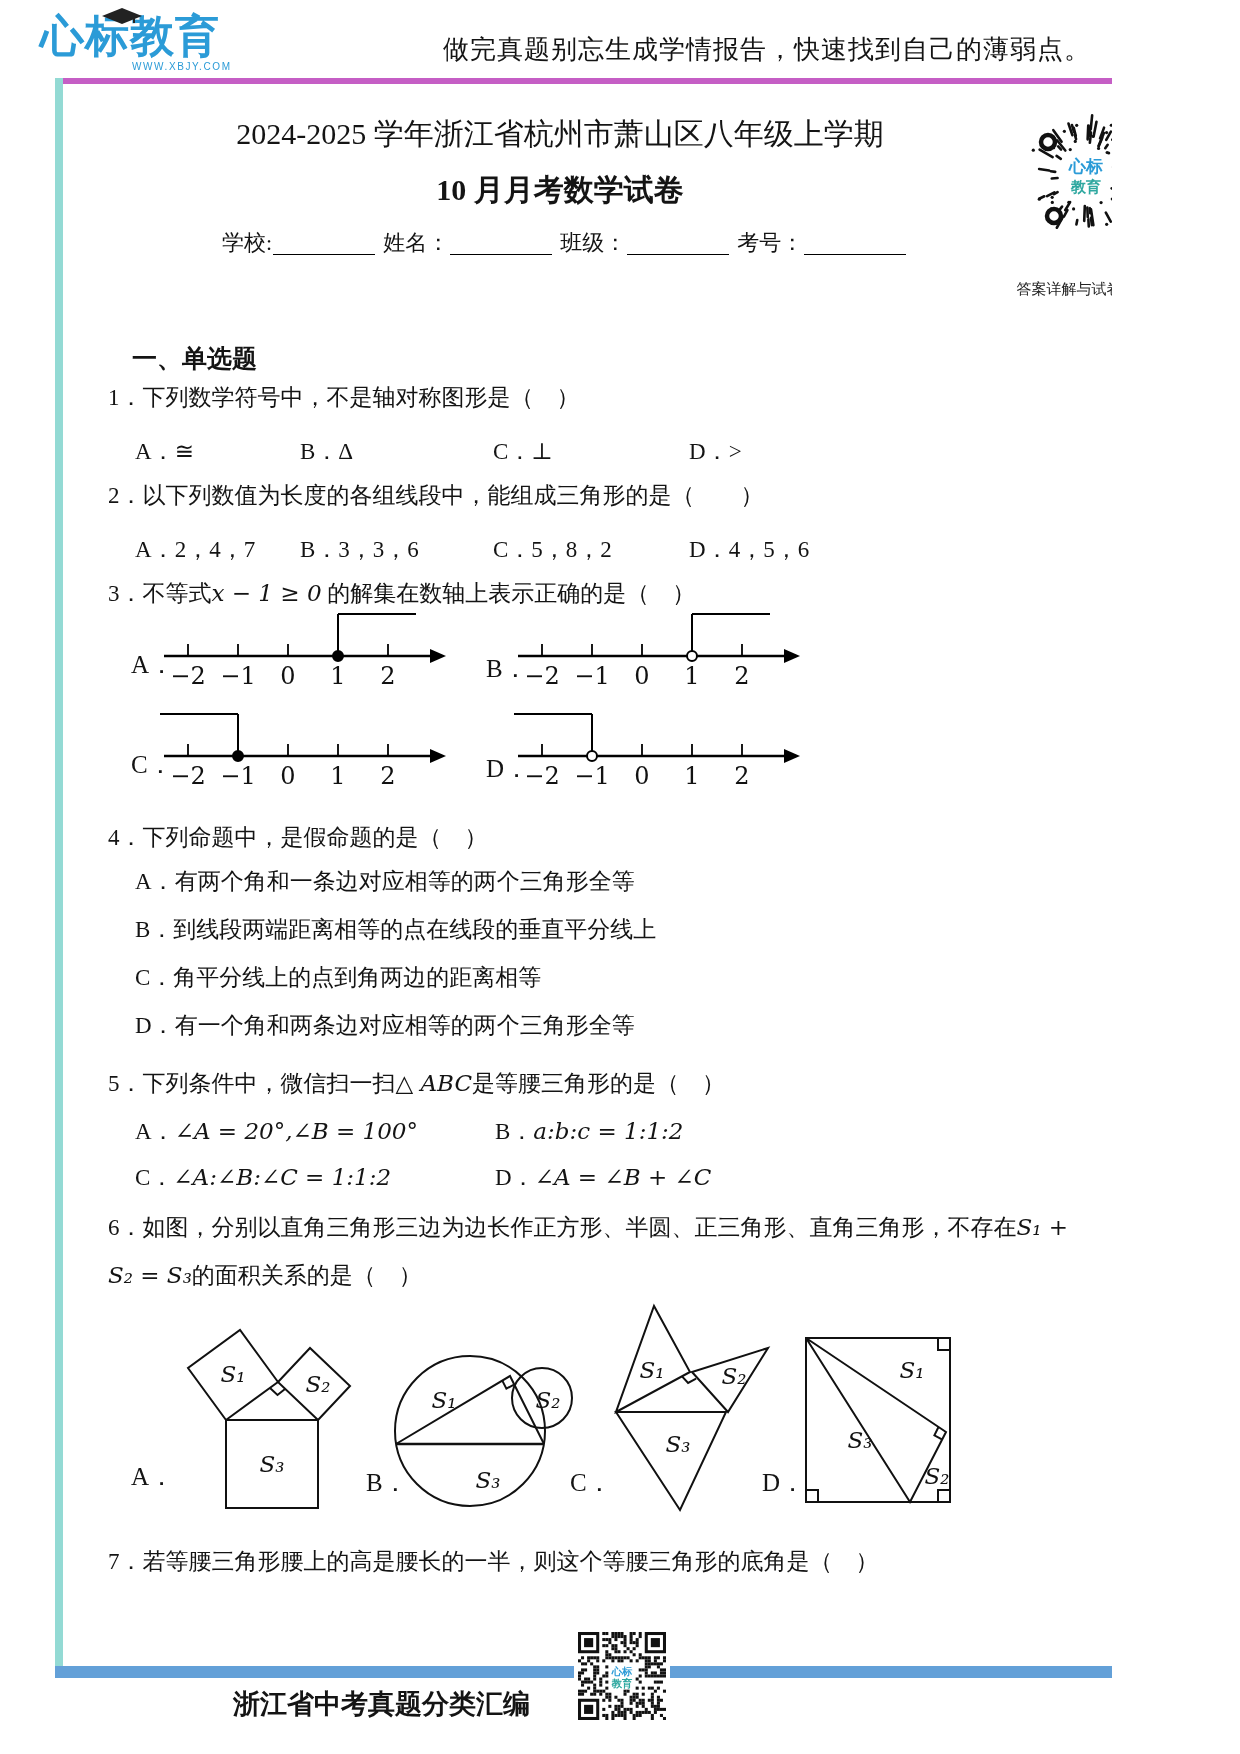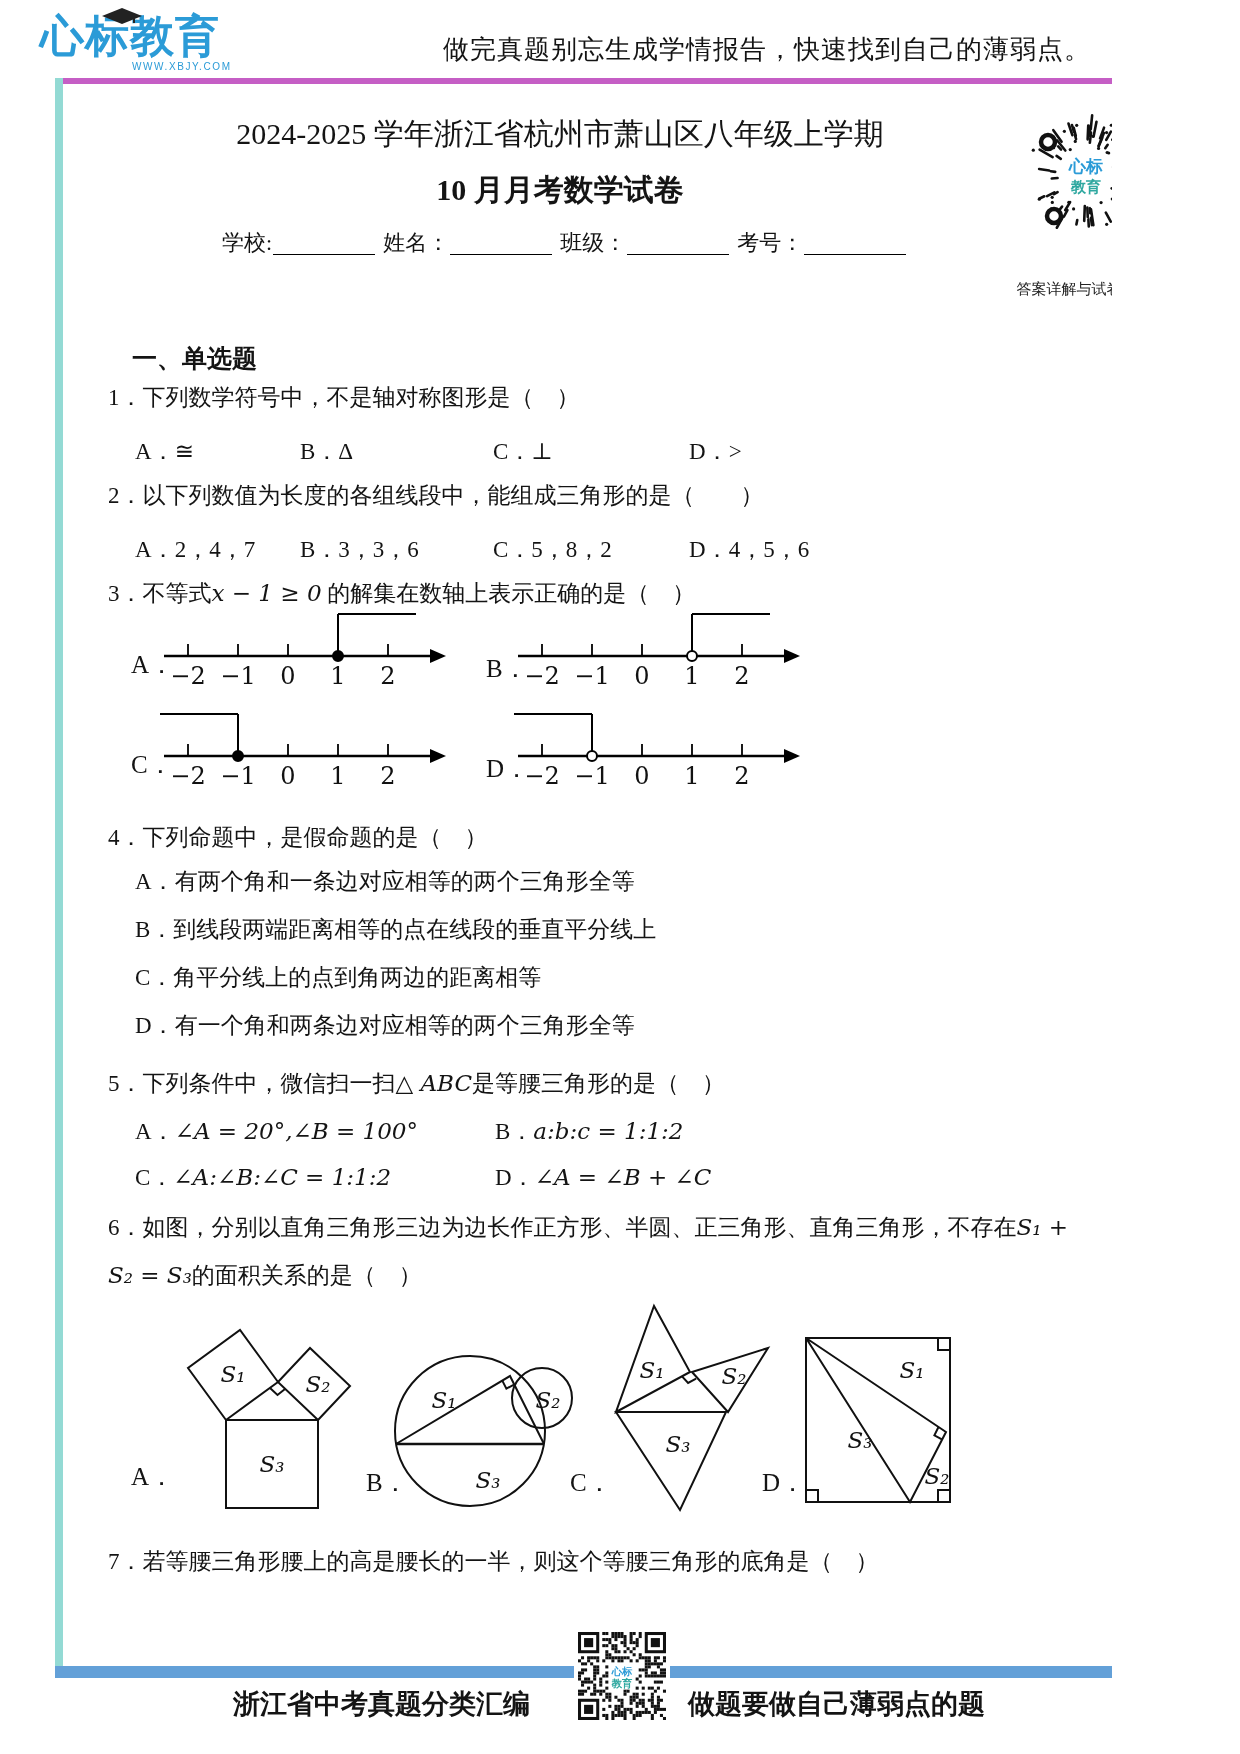--- a/index.html
+++ b/index.html
@@ -332,21 +332,20 @@
     <text class="ft" x="139" y="154">S₂</text>
     <text class="ft" x="62" y="118">S₃</text>
   </svg>
   <div class="flab" style="left:762px;top:1466px">D．</div>
 
   <div class="stem" style="top:1546px">
     <span>7．</span><span>若等腰三角形腰上的高是腰长的一半，则这个等腰三角形的底角是（　）</span>
   </div>
 
   <div class="abs f-left">浙江省中考真题分类汇编</div>
-  <div class="abs f-right">做题要做自己薄弱点的题</div>
   <div class="abs f-qrbox">
     <svg id="foot-qr" width="88" height="88" viewBox="0 0 29 29" style="margin-top:8px">
         <rect x="0" y="0" width="29" height="29" fill="#fff"></rect>
         <rect x="0" y="0" width="7" height="7" fill="#111"></rect>
         <rect x="1" y="1" width="5" height="5" fill="#fff"></rect>
         <rect x="2" y="2" width="3" height="3" fill="#111"></rect>
         <rect x="22" y="0" width="7" height="7" fill="#111"></rect>
         <rect x="23" y="1" width="5" height="5" fill="#fff"></rect>
         <rect x="24" y="2" width="3" height="3" fill="#111"></rect>
         <rect x="0" y="22" width="7" height="7" fill="#111"></rect>

